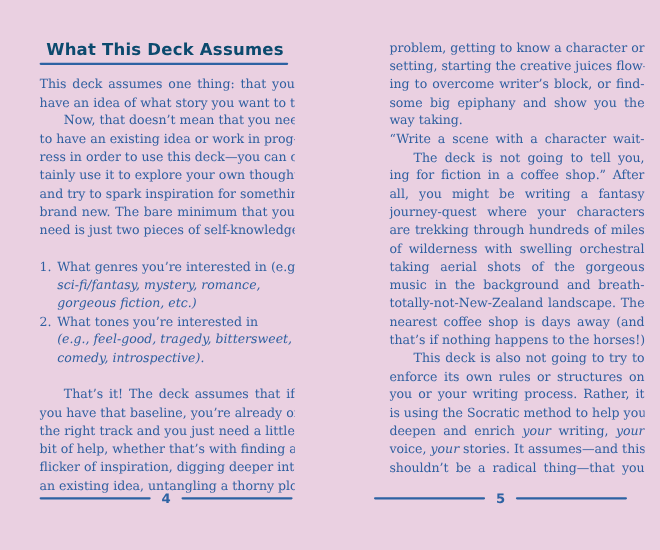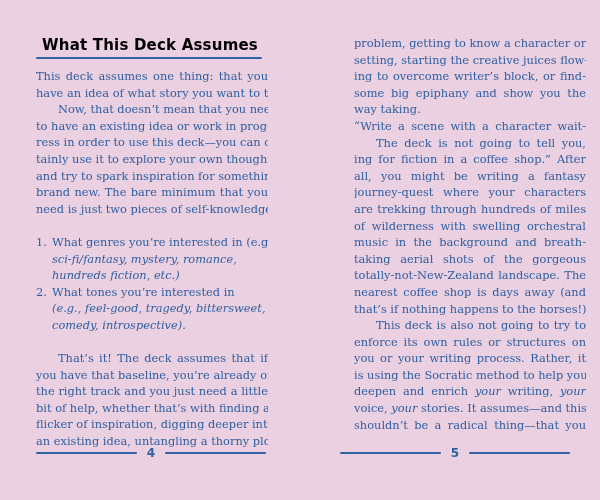--- a/index.html
+++ b/index.html
@@ -11,21 +11,21 @@
       position: relative;
     }
     .page { position: absolute; top: 0; height: 500px; }
     .page-left { left: 0; width: 300px; }
     .page-right { left: 300px; width: 300px; }
     .heading {
       position: absolute; left: 36px; width: 228px; top: 36px;
       text-align: center;
       font-family: "DejaVu Sans", "Liberation Sans", sans-serif;
       font-weight: bold; font-size: 15px; letter-spacing: 0.2px;
-      color: #000000;
+      color: #0c4a6e;
     }
     .heading-rule {
       position: absolute; left: 36px; width: 226px; top: 57px; height: 2px;
       background: #2d62a3; border-radius: 1px;
     }
     .text-block { position: absolute; left: 36px; width: 232px; }
     .page-right .text-block { left: 38px; margin-left: 16px; }
     .line {
       height: 16.6px; line-height: 16.6px; font-size: 11.4px;
       white-space: nowrap; text-align: justify; text-align-last: justify;
@@ -63,21 +63,21 @@
     <div class="line">to have an existing idea or work in prog-</div>
     <div class="line">ress in order to use this deck—you can cer-</div>
     <div class="line">tainly use it to explore your own thoughts</div>
     <div class="line">and try to spark inspiration for something</div>
     <div class="line">brand new. The bare minimum that you</div>
     <div class="line last">need is just two pieces of self-knowledge:</div>
     <div class="gap"></div>
     <div>
       <div class="line list last"><span class="num">1.</span><span>What genres you’re interested in (e.g.,</span></div>
       <div class="line list-cont last">sci-fi/fantasy, mystery, romance,</div>
-      <div class="line list-cont last">hundreds fiction, etc.)</div>
+      <div class="line list-cont last">gorgeous fiction, etc.)</div>
       <div class="line list last"><span class="num">2.</span><span>What tones you’re interested in</span></div>
       <div class="line list-cont last">(e.g., feel-good, tragedy, bittersweet,</div>
       <div class="line list-cont last">comedy, introspective).</div>
     </div>
     <div class="gap"></div>
     <div class="line indent">That’s it! The deck assumes that if</div>
     <div class="line">you have that baseline, you’re already on</div>
     <div class="line">the right track and you just need a little</div>
     <div class="line">bit of help, whether that’s with finding a</div>
     <div class="line">flicker of inspiration, digging deeper into</div>
@@ -98,22 +98,22 @@
     <div class="line">ing to overcome writer’s block, or find-</div>
     <div class="line">some big epiphany and show you the</div>
     <div class="line last">way taking.</div>
     <div class="line">“Write a scene with a character wait-</div>
     <div class="line indent">The deck is not going to tell you,</div>
     <div class="line">ing for fiction in a coffee shop.” After</div>
     <div class="line">all, you might be writing a fantasy</div>
     <div class="line">journey-quest where your characters</div>
     <div class="line">are trekking through hundreds of miles</div>
     <div class="line">of wilderness with swelling orchestral</div>
+    <div class="line">taking aerial shots of the gorgeous</div>
     <div class="line">music in the background and breath-</div>
-    <div class="line">taking aerial shots of the gorgeous</div>
     <div class="line">totally-not-New-Zealand landscape. The</div>
     <div class="line">nearest coffee shop is days away (and</div>
     <div class="line last">that’s if nothing happens to the horses!).</div>
     <div class="line indent">This deck is also not going to try to</div>
     <div class="line">enforce its own rules or structures on</div>
     <div class="line">you or your writing process. Rather, it</div>
     <div class="line">is using the Socratic method to help you</div>
     <div class="line"><span>deepen and enrich </span><em>your</em><span> writing, </span><em>your</em></div>
     <div class="line"><span>voice, </span><em>your</em><span> stories. It assumes—and this</span></div>
     <div class="line">shouldn’t be a radical thing—that you</div>

